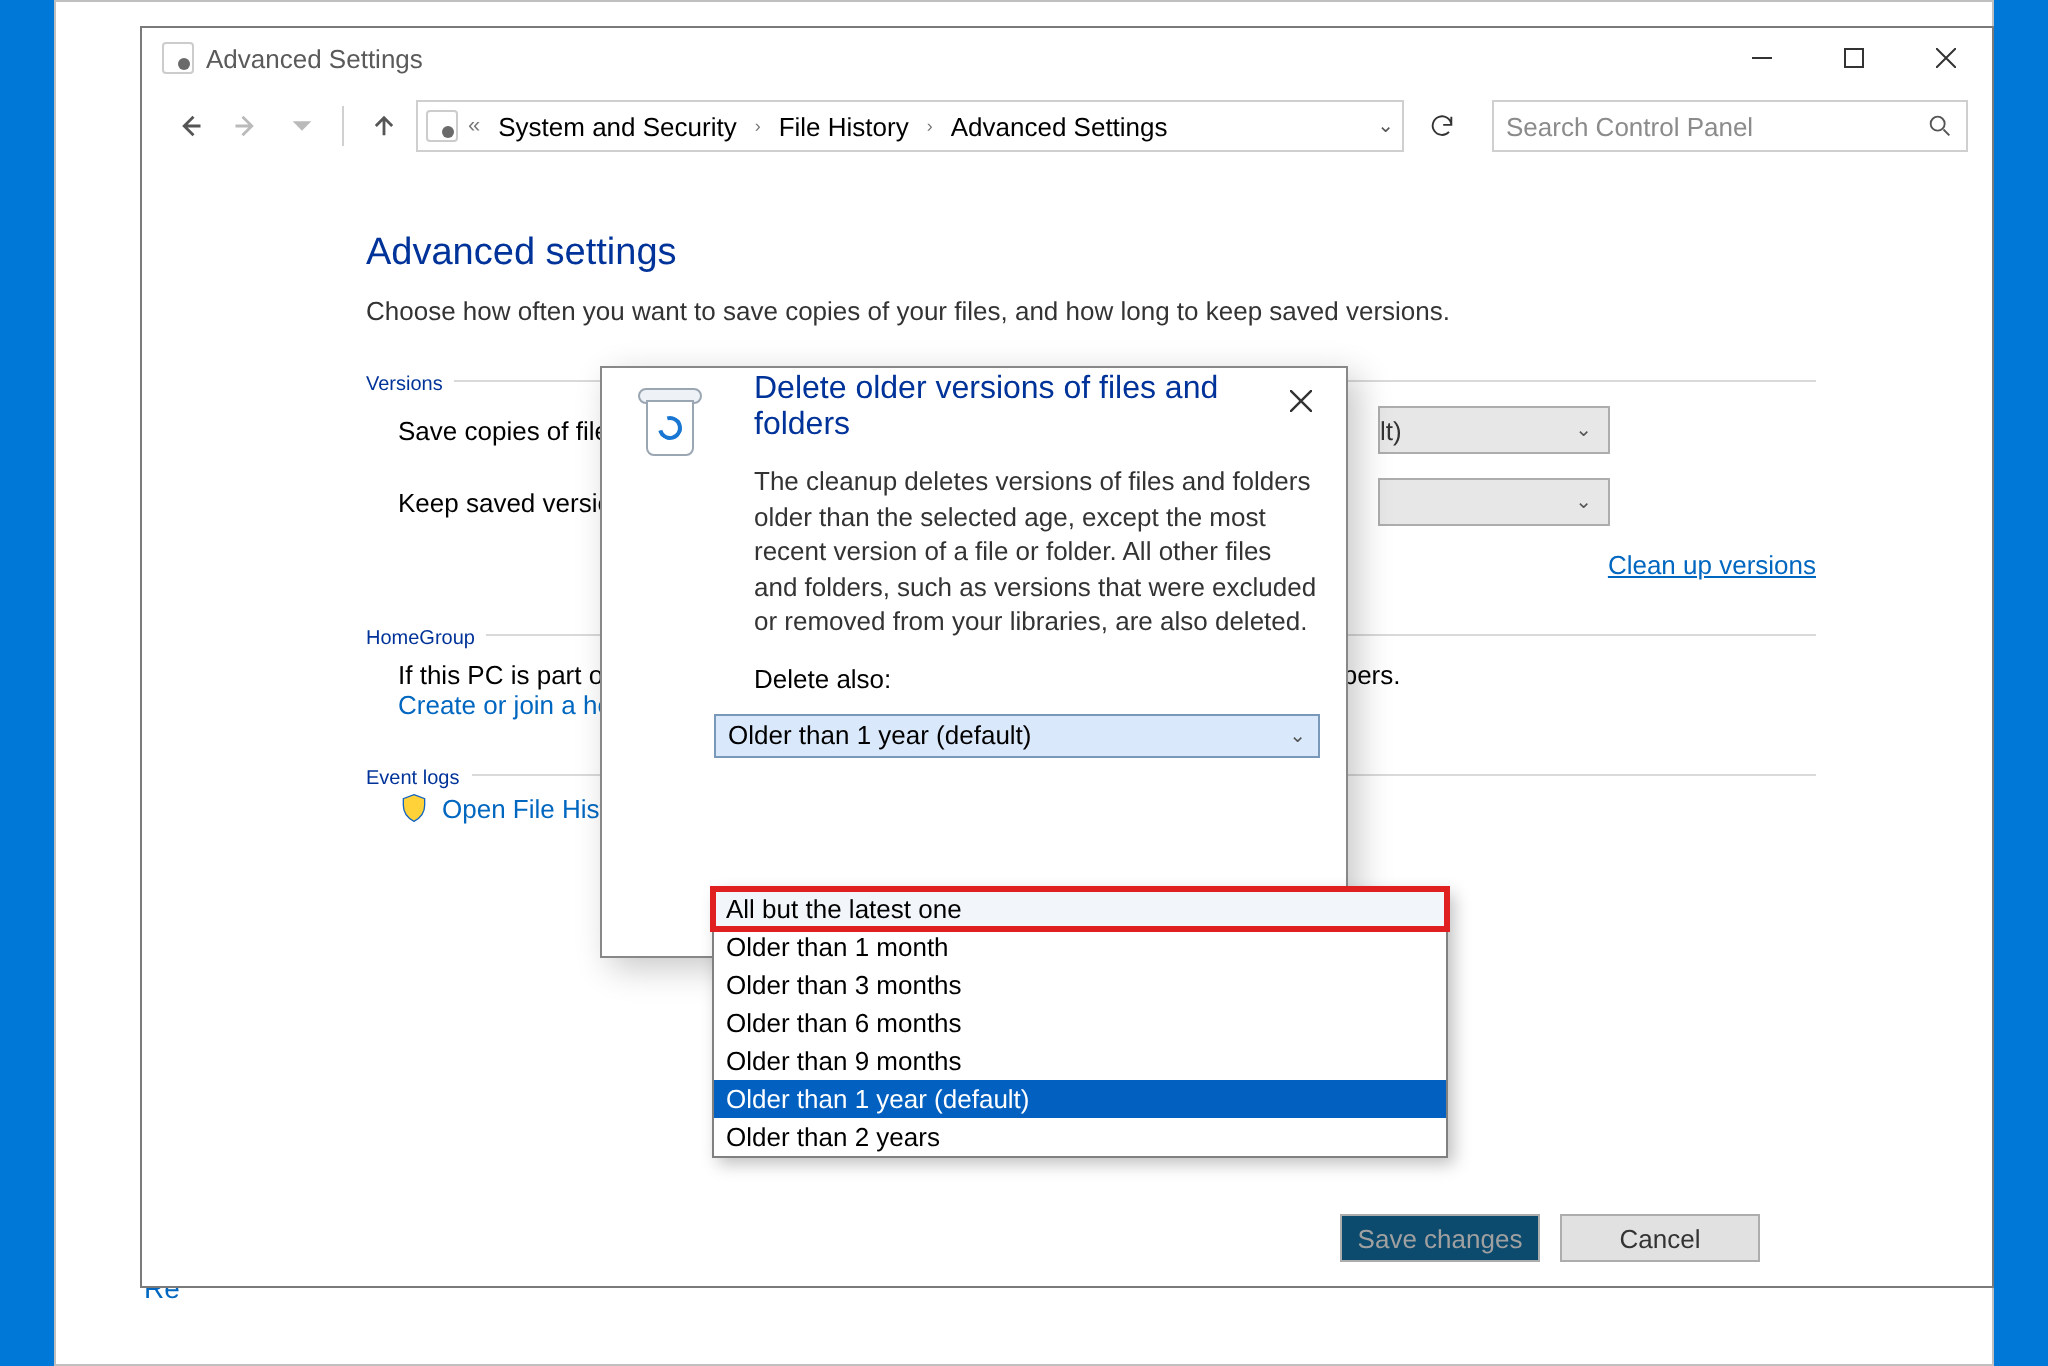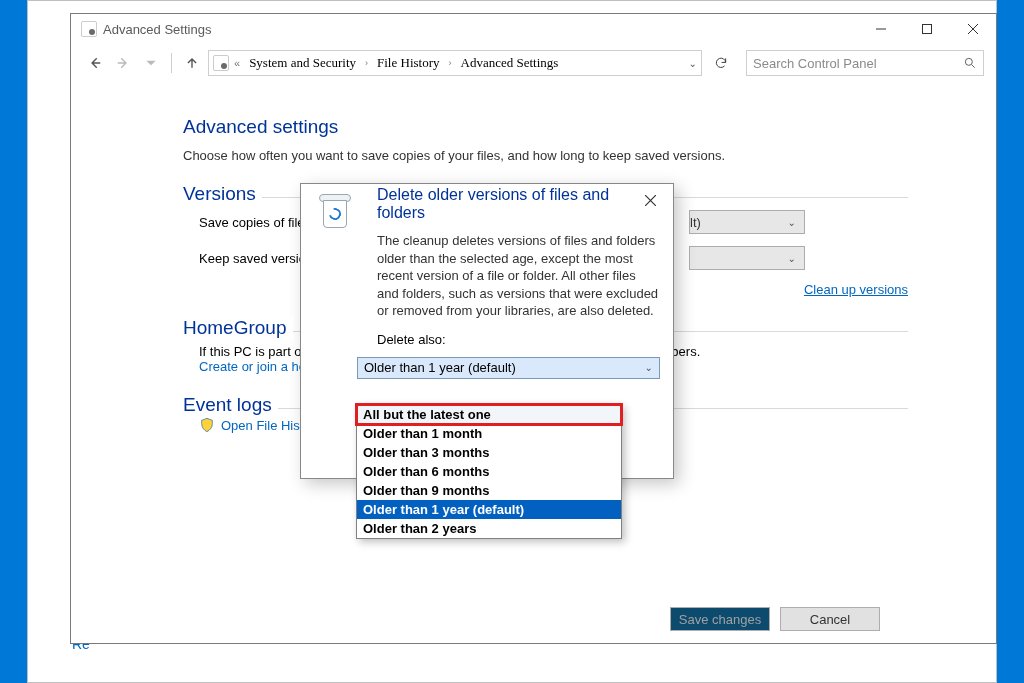--- a/index.html
+++ b/index.html
@@ -66,41 +66,41 @@
     .nav-arrow.disabled { color:#bababa; }
     .nav-arrow svg{ width:14px; height:14px; }
     .nav-sep { width:1px; height:20px; background:#d0d0d0; margin: 0 4px;}
     .addressbar {
       flex: 1; height: 26px; border:1px solid #cfcfcf; display:flex; align-items:center;
       padding-left:4px; color:#333; gap:2px;
     }
     .ab-icon { width:16px; height:16px; border:1px solid #ccc; border-radius:2px; background:#fff; position:relative;}
     .ab-icon::after{content:'';position:absolute;left:7px;top:7px;width:6px;height:6px;background:#6a6a6a;border-radius:50%;}
     .chevL { color:#777; padding:0 3px; font-size:11px;}
-    .ab-seg { padding: 0 4px; font-family: Liberation Serif, serif; }
+    .ab-seg { padding: 0 4px; }
     .ab-seg.crumb { color:#000; }
     .ab-chev { color:#777; font-size:9px; padding:0 3px;}
     .ab-spacer { flex:1; }
     .ab-down { color:#555; padding-right:4px; font-size:10px;}
     .ab-refresh { width:30px; display:flex; align-items:center; justify-content:center; }
     .ab-refresh svg{width:14px;height:14px;stroke:#333;fill:none;stroke-width:1.6;}
     .searchbox {
       width: 238px; height:26px; border:1px solid #cfcfcf; display:flex; align-items:center;
       padding:0 6px; color:#8b8b8b; margin-left:6px;
     }
     .searchbox .s-text { flex:1; }
     .searchbox svg { width:14px; height:14px; stroke:#555; fill:none; stroke-width:1.6;}
 
     
     .content { position:absolute; left:112px; top:102px; right:88px; color:#000;}
     .h-blue { color:#003399; font-size:19px; font-weight:400; }
     .desc { margin-top:10px; color:#333; }
     .group { margin-top:20px; }
     .group-label { color:#003399; display:inline-block; background:#fff; padding-right:6px;
-                   position:relative; z-index:2; font-size:19px;}
+                   position:relative; z-index:2; font-size:10px;}
     .group-line { border-top:1px solid #d9d9d9; margin-top:-8px; }
     .row { margin-top:12px; display:flex; align-items:center; }
     .row-label { width:190px; padding-left:16px;}
     .combo {
       width:318px; height:24px; border:1px solid #adadad; background:#e7e7e7;
       display:flex; align-items:center; justify-content:flex-end; padding-right:8px;
       color:#333;
     }
     .combo .arr { font-size:10px; color:#555;}
     .link { color:#0067c0; margin-left:18px; text-decoration:underline;}
@@ -147,24 +147,23 @@
     .dlg-label { margin-top:12px; }
     .dlg-combo {
       margin:10px 0 0 56px; width:303px; height:22px;
       border:1px solid #7a99b8; background:#d9e8fb;
       display:flex; align-items:center; padding:0 6px; justify-content:space-between;
     }
     .dlg-combo .arr{ font-size:10px; color:#555;}
 
     
     .dropdown {
-      position:absolute; left:356px; top:404px; width:266px;
+      position:absolute; left:356px; top:444px; width:368px;
       background:#fff; border:1px solid #808080;
       box-shadow: 3px 3px 8px rgba(0,0,0,0.25);
-      font-weight: bold;
     }
     .dd-item { height:19px; padding:0 6px; display:flex; align-items:center; }
     .dd-item.highlighted { background:#f2f6fb; outline:3px solid #e02020; outline-offset:-1px; }
     .dd-item.selected { background:#0260c0; color:#fff; }
   </style>
 </head>
 <body>
 
 <div class="bg-window">
   <div class="bg-back">

